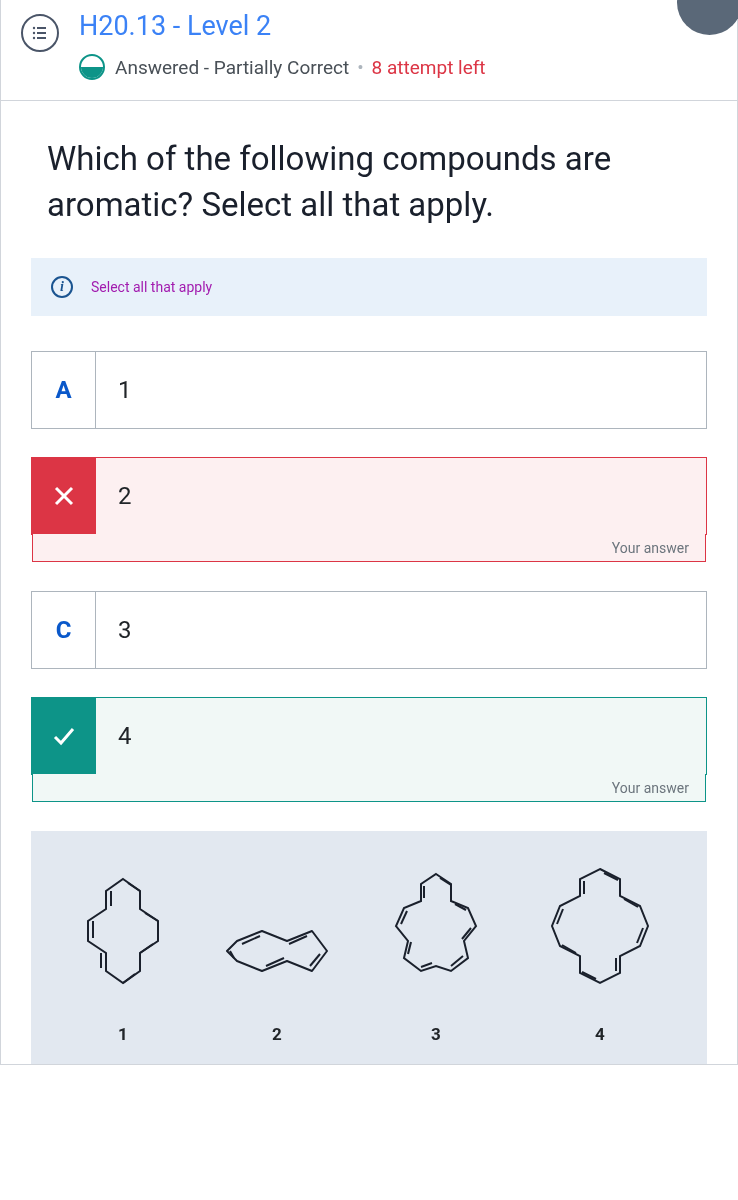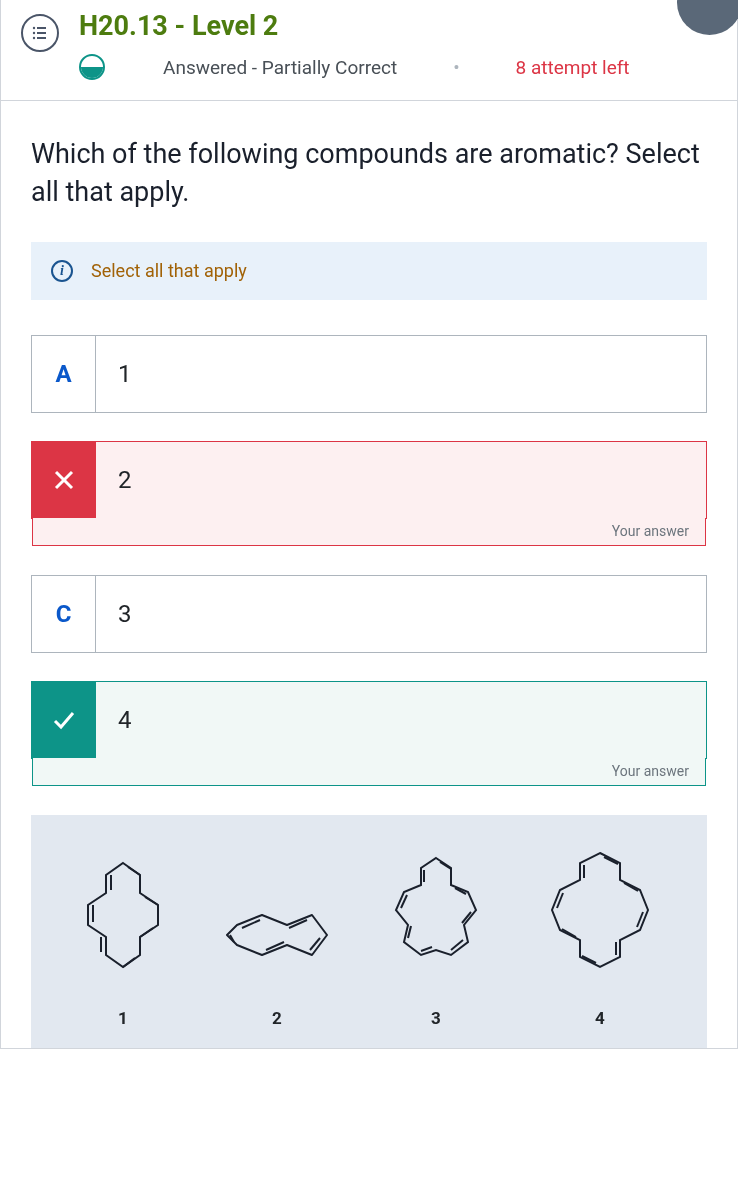--- a/index.html
+++ b/index.html
@@ -32,30 +32,29 @@
       position: relative;
       margin-top: 4px;
     }
     .header-icon svg { width: 18px; height: 18px; }
     .header-content {
       margin-left: 20px;
       flex: 1;
     }
     .title {
       font-size: 27px;
-      font-weight: 700;
-      color: #4d7c0f;
+      font-weight: 400;
+      color: #3b82f6;
       margin-bottom: 12px;
     }
     .status-row {
       display: flex;
       align-items: center;
       font-size: 19px;
       color: #4a5568;
-      gap: 48px;
     }
     .status-icon {
       width: 26px;
       height: 26px;
       border: 2px solid #0d9488;
       border-radius: 50%;
       overflow: hidden;
       position: relative;
       margin-right: 10px;
       flex-shrink: 0;
@@ -78,24 +77,25 @@
       width: 65px;
       height: 65px;
       background: #5a6878;
       border-radius: 50%;
     }
     .body {
       padding: 35px 30px 0 30px;
       border-top: 1px solid #d1d5db;
     }
     .question {
-      font-size: 27px;
+      font-size: 33px;
       line-height: 1.4;
       color: #1a202c;
       margin-bottom: 30px;
+      margin-left: 16px;
     }
     .info-banner {
       background: #e8f1fa;
       padding: 18px 20px;
       display: flex;
       align-items: center;
       margin-bottom: 35px;
     }
     .info-icon {
       width: 22px;
@@ -106,21 +106,21 @@
       align-items: center;
       justify-content: center;
       margin-right: 18px;
       flex-shrink: 0;
       font-family: Georgia, serif;
       font-size: 14px;
       font-weight: bold;
       color: #1a5490;
       font-style: italic;
     }
-    .info-text { font-size: 18px; color: #a16207; }
+    .info-text { font-size: 14px; color: #a21caf; }
     .options { display: flex; flex-direction: column; gap: 28px; margin-bottom: 28px; }
     .option {
       display: flex;
       border: 1px solid #adb5bd;
       height: 78px;
       position: relative;
     }
     .option-letter {
       width: 64px;
       display: flex;

